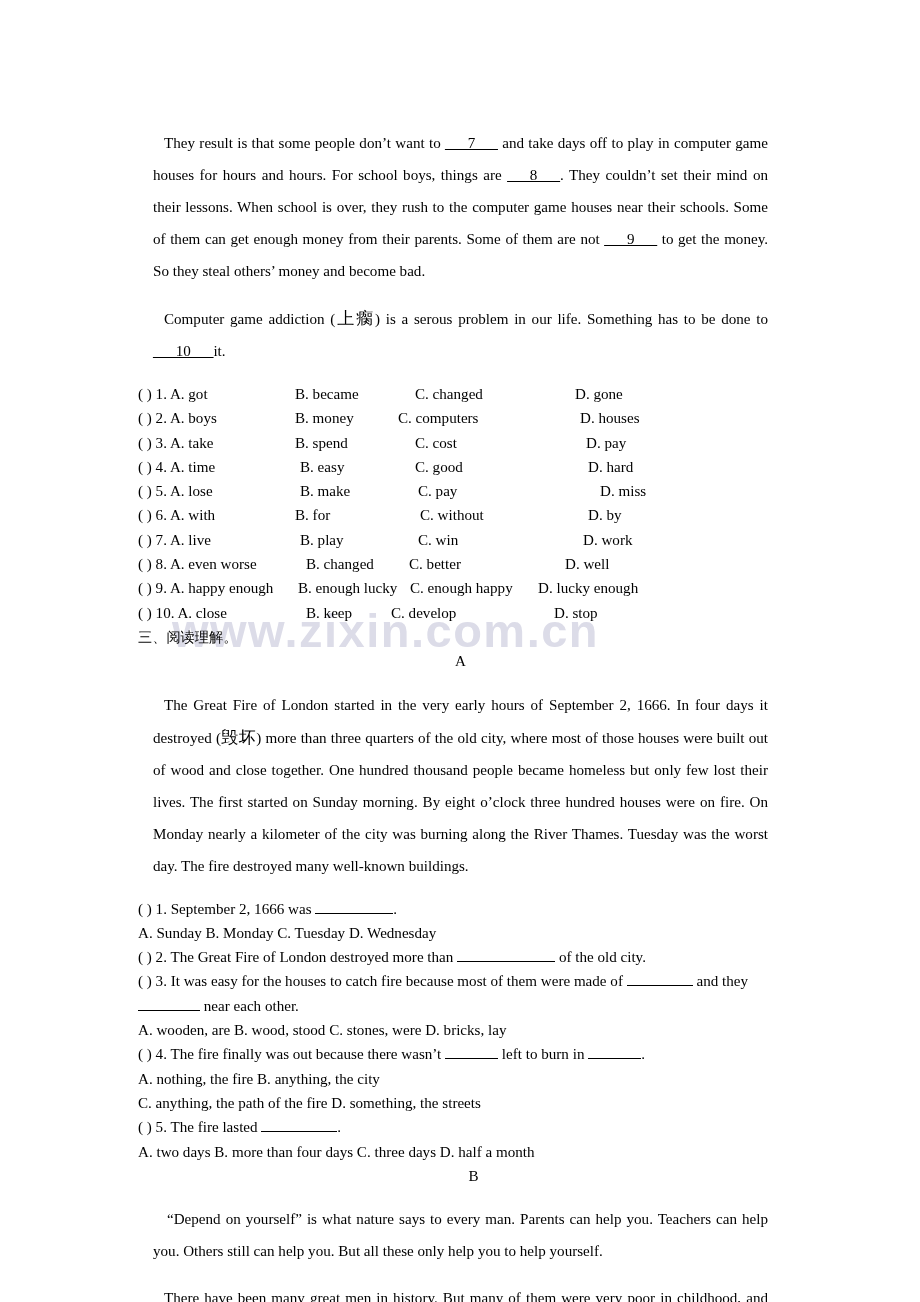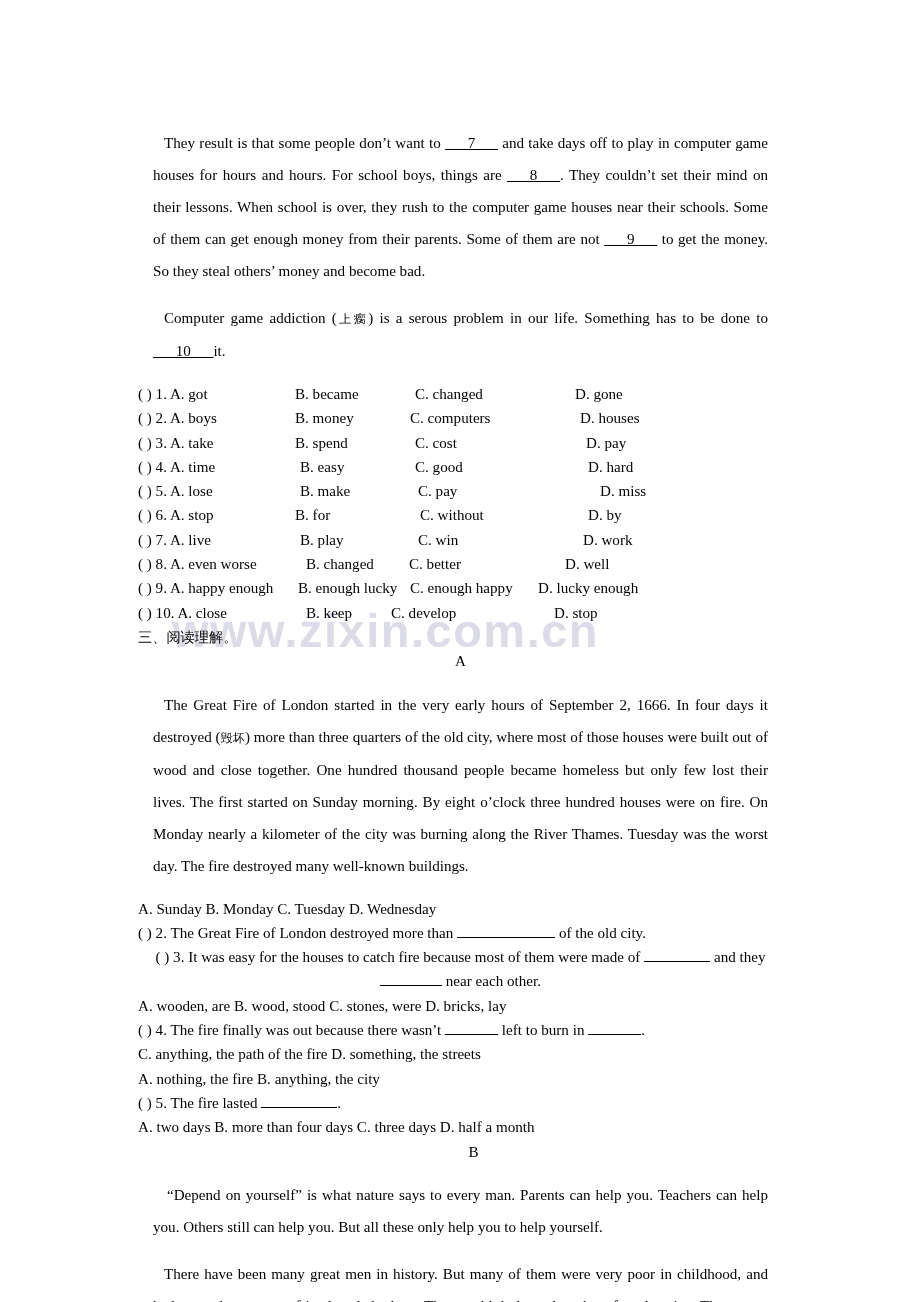--- a/index.html
+++ b/index.html
@@ -65,33 +65,33 @@
     line-height: 24.3px;
     white-space: nowrap;
     margin: 0;
     text-align: left;
   }
 
   .line-wrapish {
     font-size: 15.1px;
     line-height: 24.3px;
     margin: 0;
-    text-align: center;
+    text-align: left;
   }
 
   .center {
     font-size: 15.1px;
     line-height: 24.3px;
     text-align: center;
     margin: 0;
   }
 
   .cn {
     font-family: "DejaVu Sans", "Liberation Sans", sans-serif;
-    font-size: 12px;
+    font-size: 17px;
   }
 
   .heading-cn {
     font-family: "DejaVu Sans", "Liberation Sans", sans-serif;
     font-size: 14.2px;
     line-height: 24.3px;
     margin: 0;
     text-align: left;
   }
 
@@ -145,21 +145,21 @@
       <div class="opt-row">
         <span class="c-stem"><span class="paren">(  ) 1.</span> <span>A. got</span></span>
         <span class="c-b">B. became</span>
         <span class="c-c">C. changed</span>
         <span class="c-d">D. gone</span>
       </div>
 
       <div class="opt-row">
         <span class="c-stem"><span class="paren">(  ) 2.</span> <span>A. boys</span></span>
         <span class="c-b">B. money</span>
-        <span class="c-c" style="left:272px">C. computers</span>
+        <span class="c-c" style="left:260px">C. computers</span>
         <span class="c-d" style="left:442px">D. houses</span>
       </div>
 
       <div class="opt-row">
         <span class="c-stem"><span class="paren">(  ) 3.</span> <span>A. take</span></span>
         <span class="c-b">B. spend</span>
         <span class="c-c">C. cost</span>
         <span class="c-d" style="left:448px">D. pay</span>
       </div>
 
@@ -171,21 +171,21 @@
       </div>
 
       <div class="opt-row">
         <span class="c-stem"><span class="paren">(  ) 5.</span> <span>A. lose</span></span>
         <span class="c-b" style="left:162px">B. make</span>
         <span class="c-c" style="left:280px">C. pay</span>
         <span class="c-d" style="left:462px">D. miss</span>
       </div>
 
       <div class="opt-row">
-        <span class="c-stem"><span class="paren">(  ) 6.</span> <span>A. stop</span></span>
+        <span class="c-stem"><span class="paren">(  ) 6.</span> <span>A. with</span></span>
         <span class="c-b">B. for</span>
         <span class="c-c" style="left:282px">C. without</span>
         <span class="c-d" style="left:450px">D. by</span>
       </div>
 
       <div class="opt-row">
         <span class="c-stem"><span class="paren">(  ) 7.</span> <span>A. live</span></span>
         <span class="c-b" style="left:162px">B. play</span>
         <span class="c-c" style="left:280px">C. win</span>
         <span class="c-d" style="left:445px">D. work</span>
@@ -216,30 +216,31 @@
 
     <p class="heading-cn">三、阅读理解。</p>
 
     <p class="center">A</p>
 
     <p class="para"><span>The Great Fire of London started in the very early hours of September 2, 1666. In four days it destroyed (</span><span class="cn">毁坏</span><span>) more than three quarters of the old city, where most of those houses were built out of wood and close together. One hundred thousand people became homeless but only few lost their lives. The first started on Sunday morning. By eight o’clock three hundred houses were on fire. On Monday nearly a kilometer of the city was burning along the River Thames. Tuesday was the worst day. The fire destroyed many well-known buildings.</span></p>
 
 
     <div>
 
+      <p class="line"><span>(  ) 1. September 2, 1666 was </span><span class="blank-plain" style="width:78px"></span><span>.</span></p>
       <p class="line">A. Sunday   B. Monday   C. Tuesday   D. Wednesday</p>
 
       <p class="line"><span>(  ) 2. The Great Fire of London destroyed more than </span><span class="blank-plain" style="width:98px"></span><span> of the old city.</span></p>
 
       <p class="line-wrapish"><span>(  ) 3. It was easy for the houses to catch fire because most of them were made of </span><span class="blank-plain" style="width:66px"></span><span> and they </span><span class="blank-plain" style="width:62px"></span><span> near each other.</span></p>
       <p class="line">A. wooden, are   B. wood, stood       C. stones, were   D. bricks, lay</p>
 
       <p class="line"><span>(  ) 4. The fire finally was out because there wasn’t </span><span class="blank-plain" style="width:53px"></span><span> left to burn in </span><span class="blank-plain" style="width:53px"></span><span>.</span></p>
+      <p class="line">A. nothing, the fire        B. anything, the city</p>
       <p class="line">C. anything, the path of the fire    D. something, the streets</p>
-      <p class="line">A. nothing, the fire        B. anything, the city</p>
 
       <p class="line"><span>(  ) 5. The fire lasted </span><span class="blank-plain" style="width:76px"></span><span>.</span></p>
       <p class="line">A. two days  B. more than four days     C. three days D. half a month</p>
 
     </div>
 
     <p class="center" style="text-indent:26px">B</p>
 
     <p class="para" style="text-indent:14px">“Depend on yourself” is what nature says to every man. Parents can help you. Teachers can help you. Others still can help you. But all these only help you to help yourself.</p>
     <p class="para">There have been many great men in history. But many of them were very poor in childhood, and had no uncles, aunts or friends to help them. They couldn’t depend on them for education. They</p>

